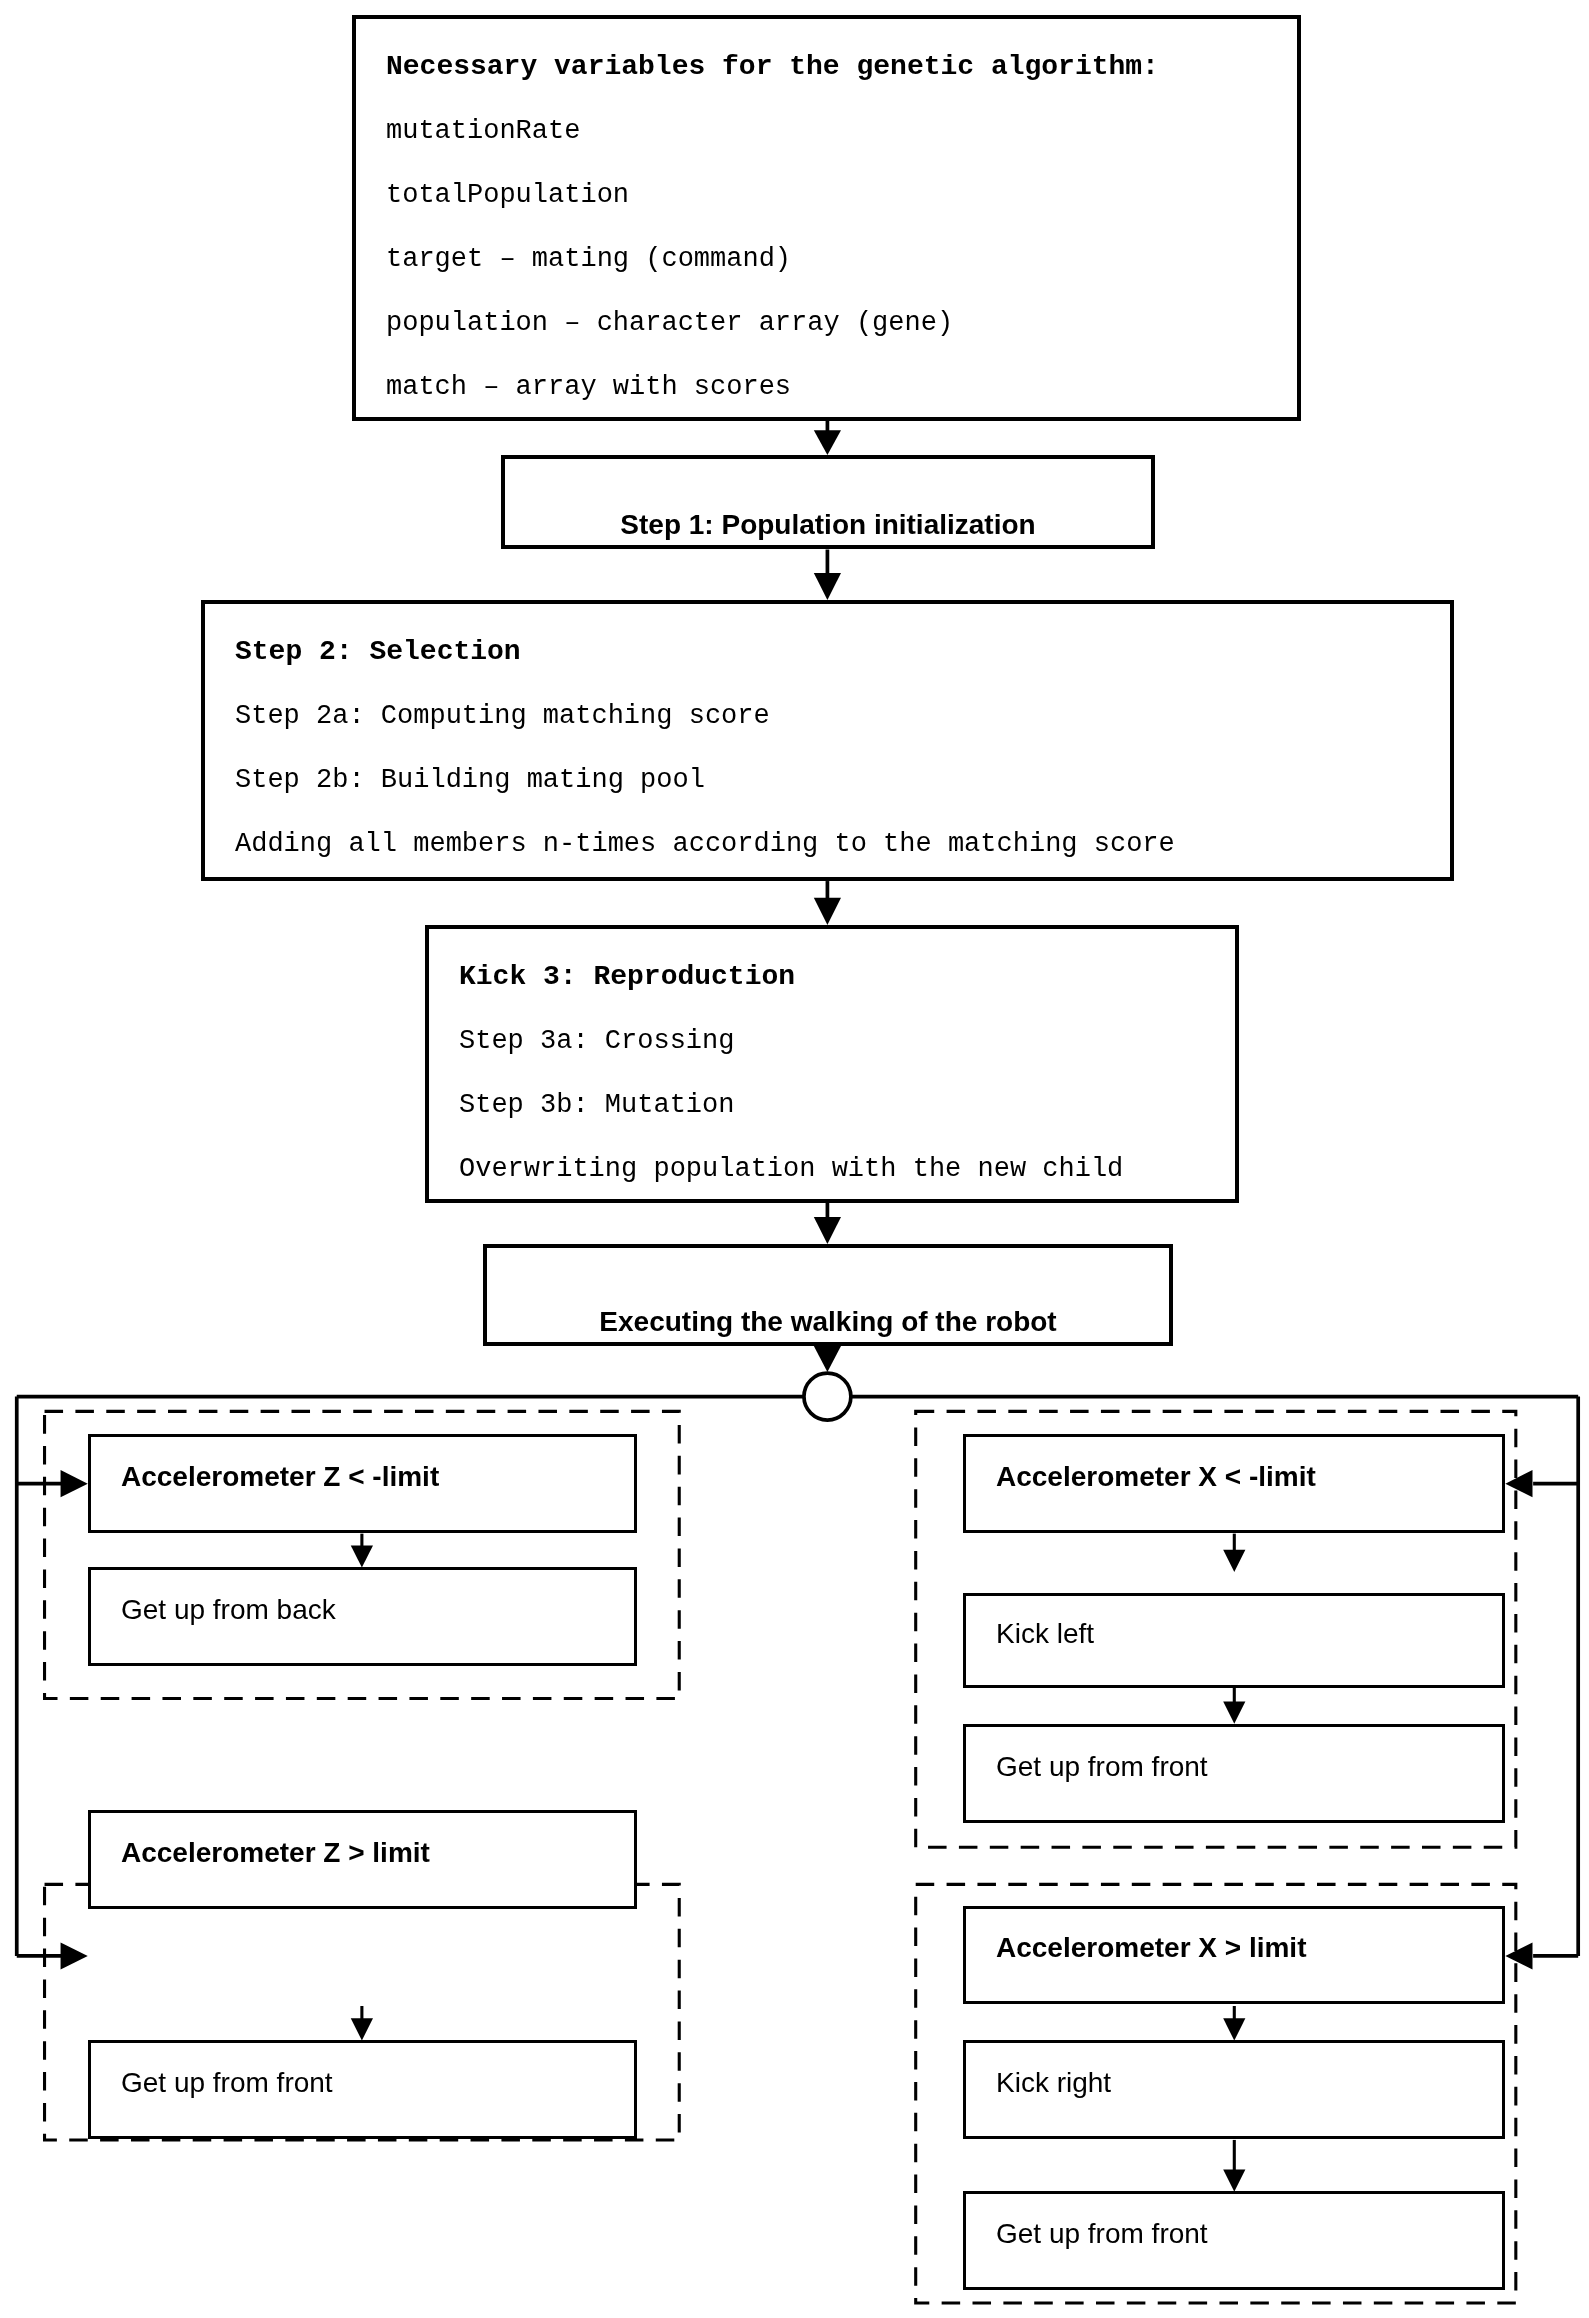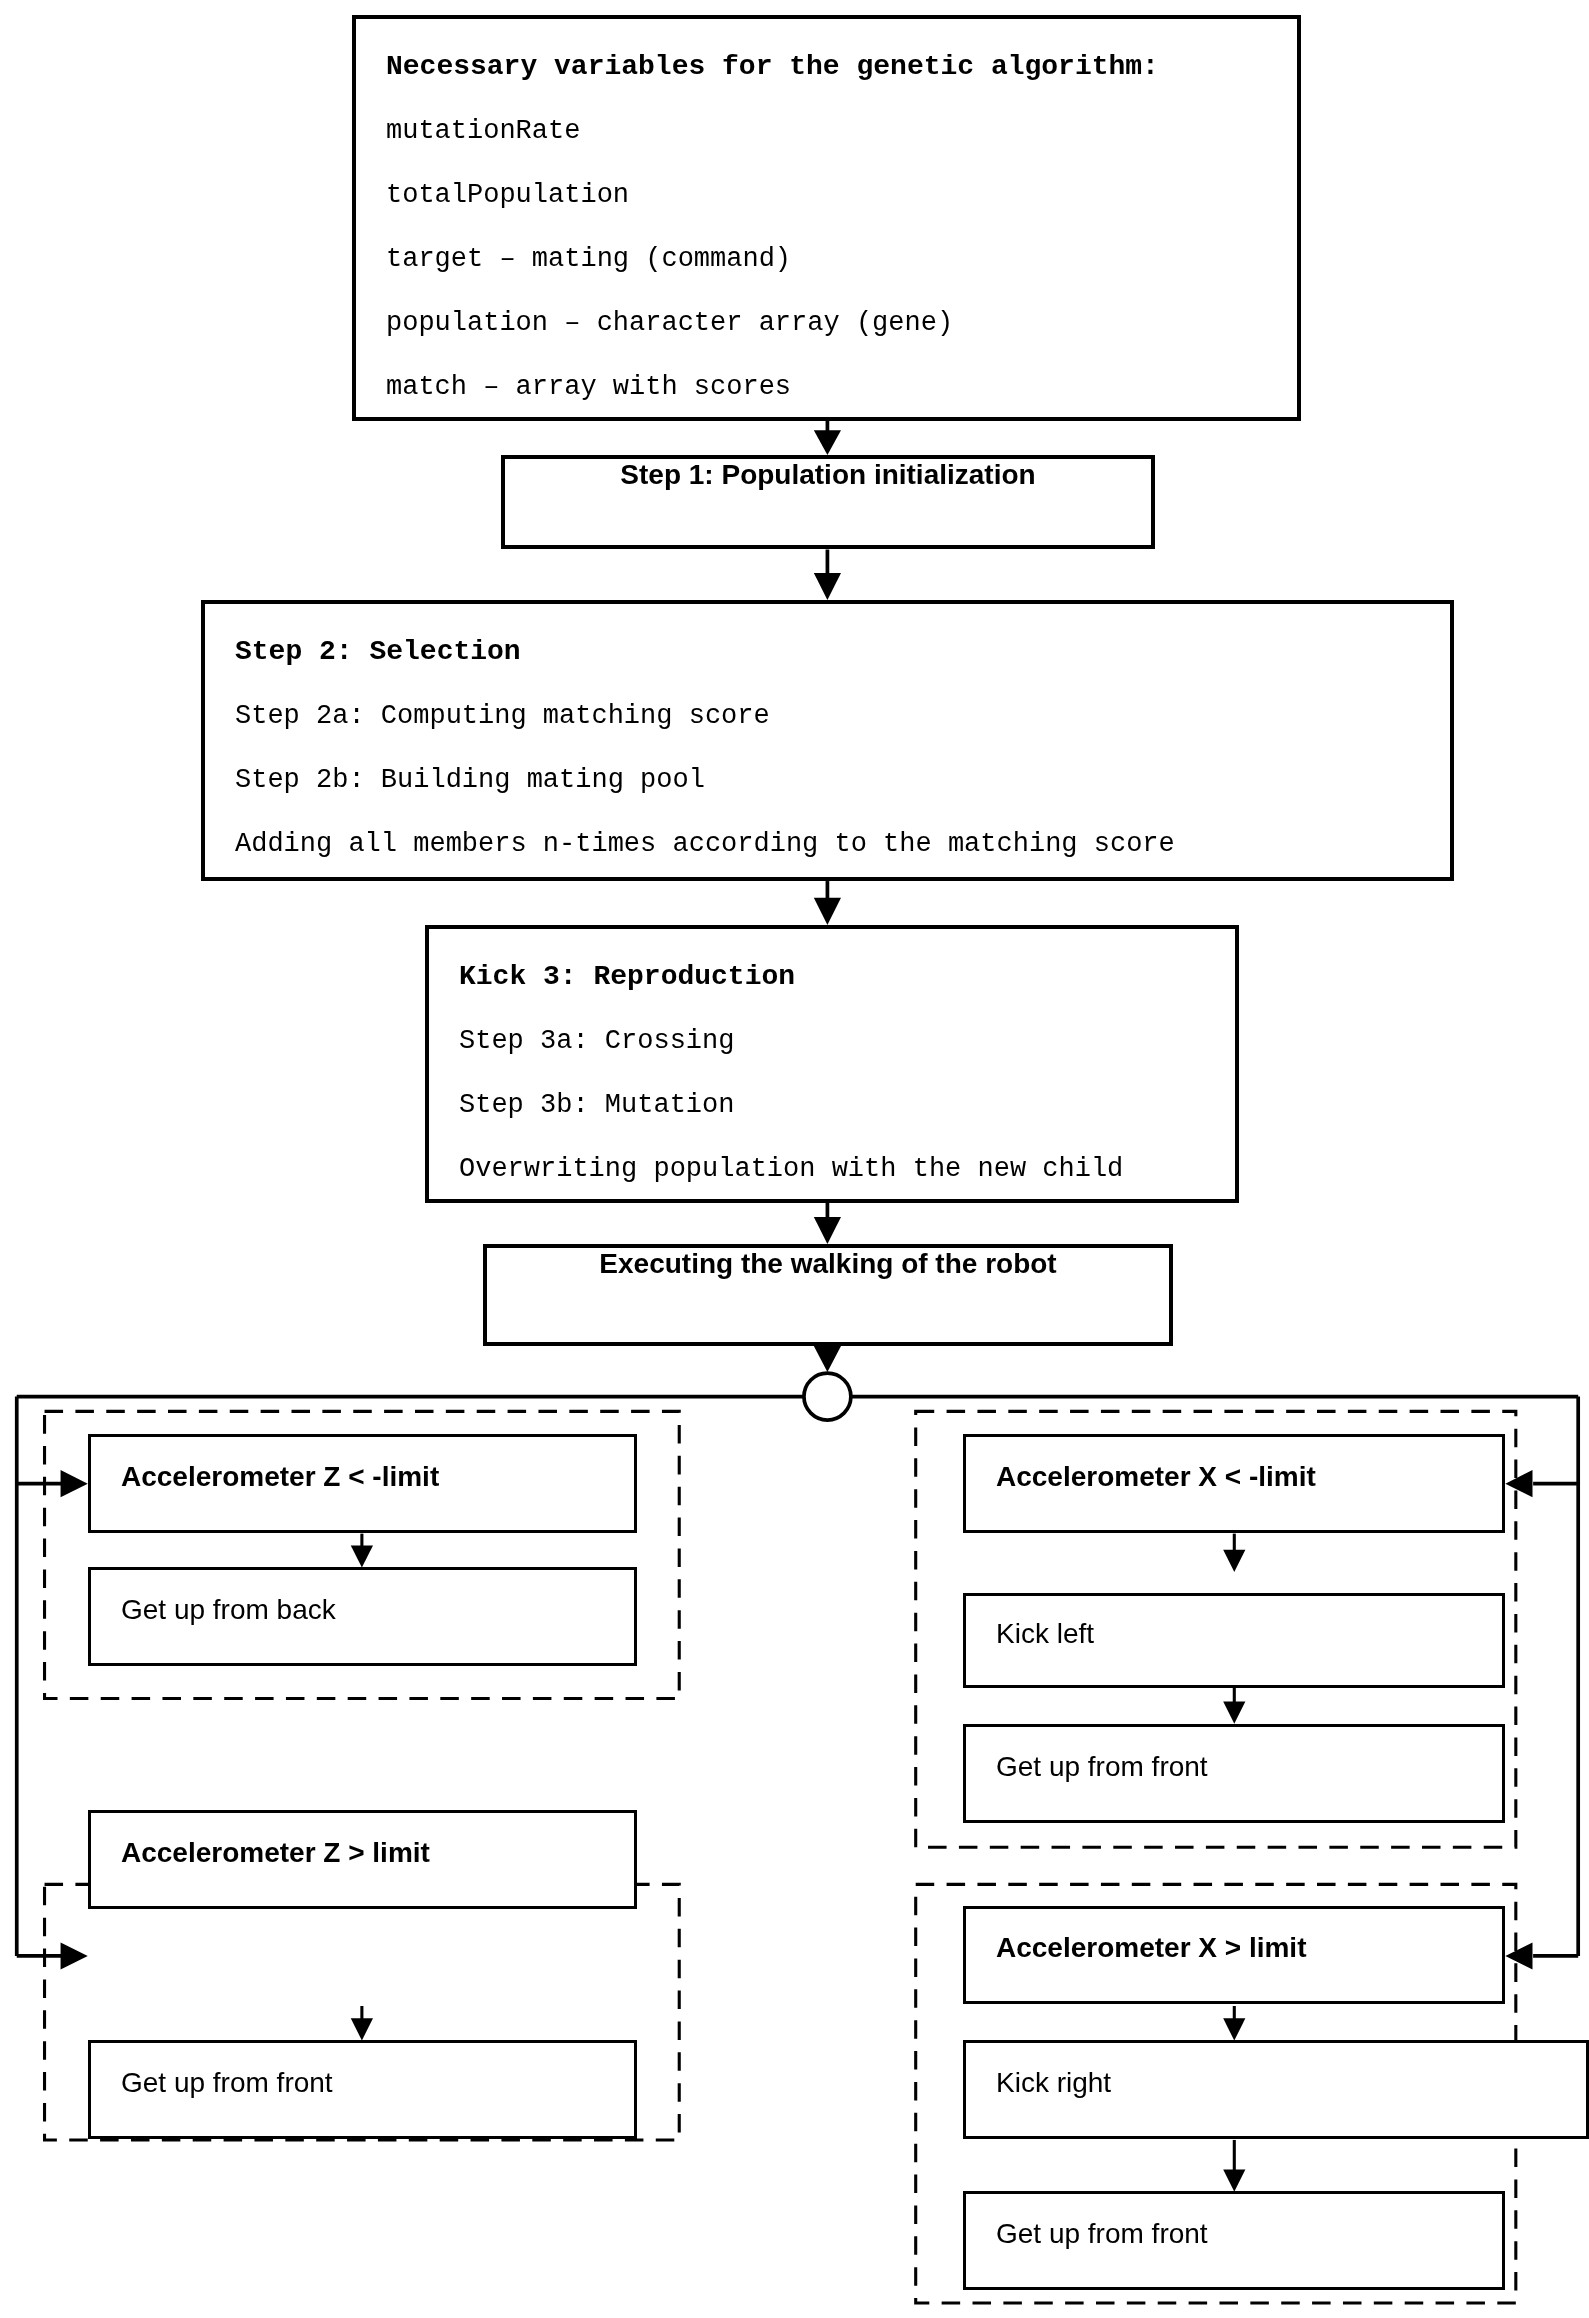--- a/index.html
+++ b/index.html
@@ -28,21 +28,21 @@
     font-size: 27px;
   }
   .multiline {
     padding: 16px 30px;
     line-height: 64px;
     white-space: nowrap;
     font-family: Liberation Mono, monospace;
   }
   .centered {
     display: flex;
-    align-items: flex-start;
+    align-items: flex-end;
     justify-content: center;
     font-weight: bold;
     font-size: 28px;
     padding-bottom: 3.7px;
   }
   .inner-box {
     position: absolute;
     background: #ffffff;
     border: 3.1px solid #000000;
     box-sizing: border-box;
@@ -197,21 +197,21 @@
   <div class="inner-box cond" style="left:88px; top:1810px; width:549px; height:99px;">
     <span>Accelerometer Z &gt; limit</span>
   </div>
   <div class="inner-box" style="left:88px; top:2040px; width:549px; height:99px;">
     <span>Get up from front</span>
   </div>
 
   <div class="inner-box cond" style="left:963px; top:1906px; width:542px; height:98px;">
     <span>Accelerometer X &gt; limit</span>
   </div>
-  <div class="inner-box" style="left:963px; top:2040px; width:626px; height:99px;">
+  <div class="inner-box" style="left:963px; top:2040px; width:542px; height:99px;">
     <span>Kick right</span>
   </div>
   <div class="inner-box" style="left:963px; top:2191px; width:542px; height:99px;">
     <span>Get up from front</span>
   </div>
 
 </div>
 
 
 </body></html>

